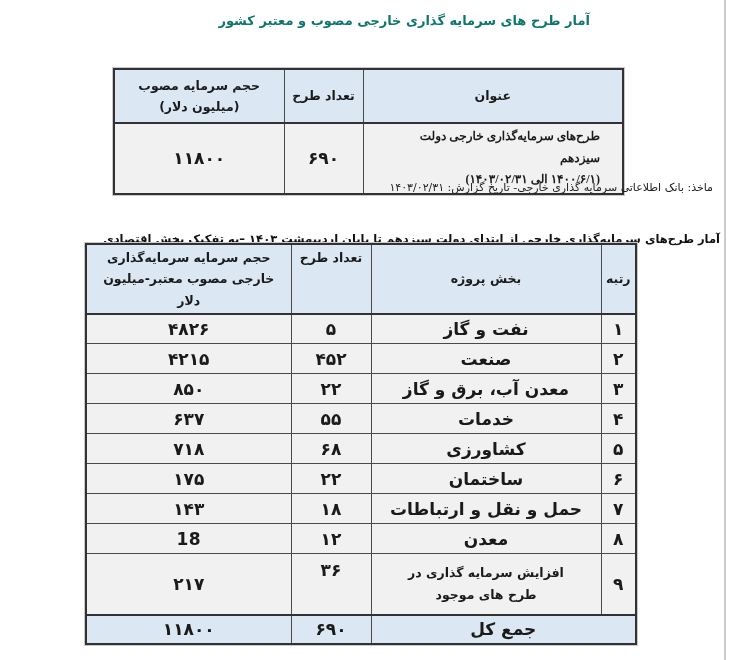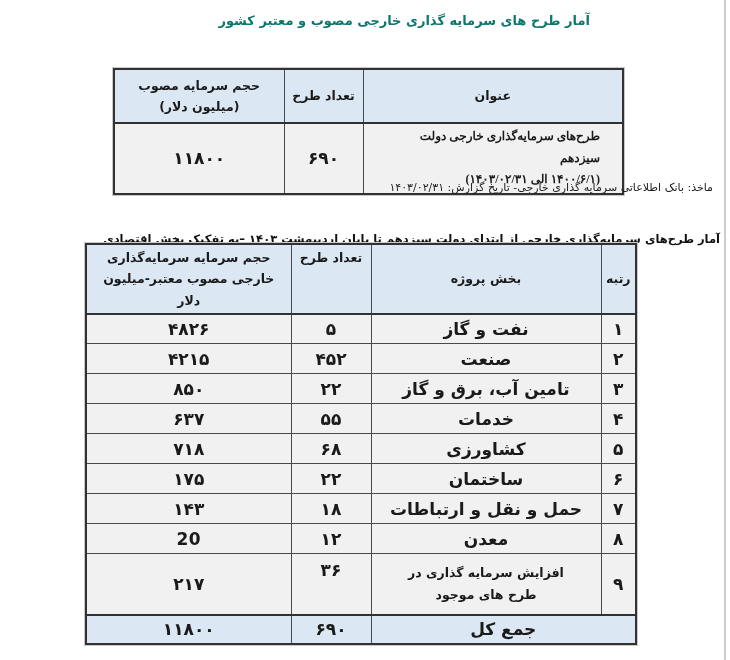--- a/index.html
+++ b/index.html
@@ -155,21 +155,21 @@
       <td class="num">۴۸۲۶</td>
     </tr>
     <tr style="height:30px">
       <td>۲</td>
       <td>صنعت</td>
       <td class="num">۴۵۲</td>
       <td class="num">۴۲۱۵</td>
     </tr>
     <tr style="height:30px">
       <td>۳</td>
-      <td>تامین آب، برق و گاز</td>
+      <td>معدن آب، برق و گاز</td>
       <td class="num">۲۲</td>
       <td class="num">۸۵۰</td>
     </tr>
     <tr style="height:30px">
       <td>۴</td>
       <td>خدمات</td>
       <td class="num">۵۵</td>
       <td class="num">۶۳۷</td>
     </tr>
     <tr style="height:30px">
@@ -187,21 +187,21 @@
     <tr style="height:30px">
       <td>۷</td>
       <td>حمل و نقل و ارتباطات</td>
       <td class="num">۱۸</td>
       <td class="num">۱۴۳</td>
     </tr>
     <tr style="height:30px">
       <td>۸</td>
       <td>معدن</td>
       <td class="num">۱۲</td>
-      <td class="num">20</td>
+      <td class="num">18</td>
     </tr>
     <tr style="height:61px">
       <td>۹</td>
       <td class="wrap-narrow">افزایش سرمایه گذاری در طرح های موجود</td>
       <td class="num" style="vertical-align:top; padding-top:6px;margin-top:26px;">۳۶</td>
       <td class="num">۲۱۷</td>
     </tr>
     <tr class="total-row" style="height:29px">
       <td colspan="2">جمع کل</td>
       <td class="num">۶۹۰</td>

